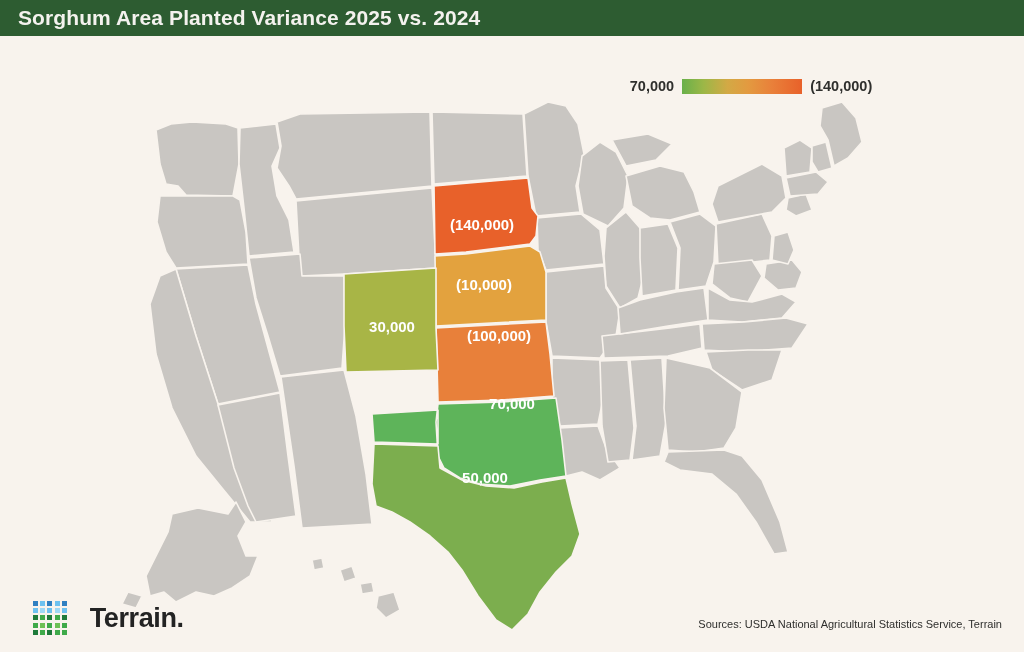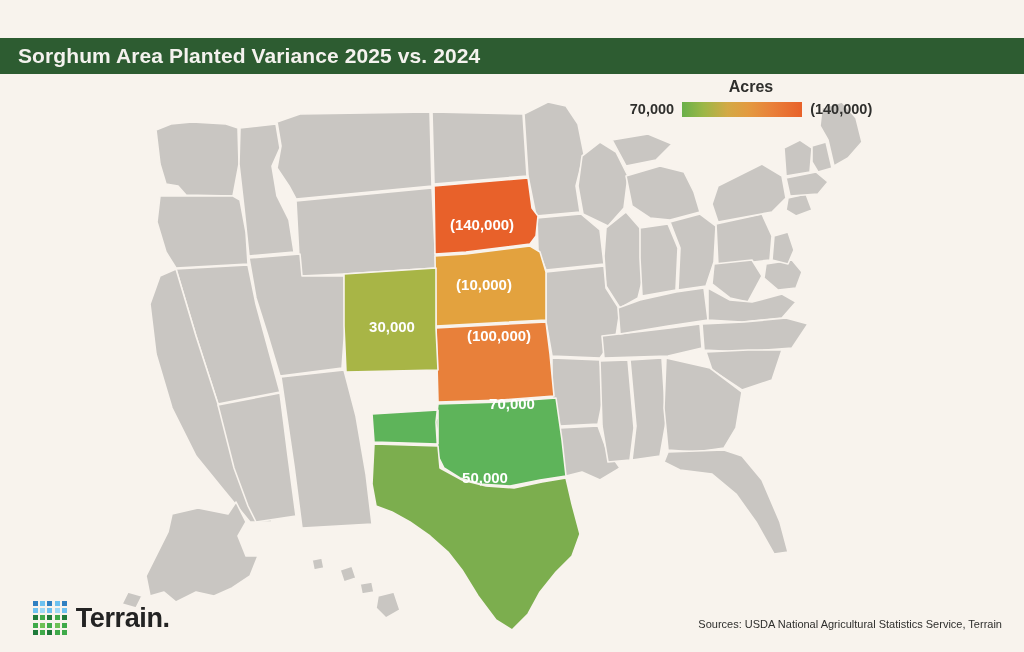--- a/index.html
+++ b/index.html
@@ -8,21 +8,21 @@
     background:#f8f3ed;
     font-family:"Liberation Sans","DejaVu Sans",sans-serif;
     position:relative;
   }
   #page{position:relative;width:1024px;height:652px;}
 
   
   .header{
     position:absolute;left:0;top:0;width:1024px;height:36px;
     background:#2d5c31;
-    display:flex;align-items:center;margin-top:38px;
+    display:flex;align-items:center;
   }
   .header-title{
     color:#f4f2ee;font-size:21px;font-weight:bold;
     letter-spacing:.1px;margin-left:18px;white-space:nowrap;
   }
 
   
   .legend{position:absolute;left:616px;top:78px;width:270px;}
   .legend-title{
     text-align:center;font-size:16px;font-weight:bold;color:#2f2f2d;
@@ -43,21 +43,21 @@
   .state-other{fill:#c9c6c2;}
 
   .state-label{
     font-family:"Liberation Sans","DejaVu Sans",sans-serif;
     font-size:15px;font-weight:bold;fill:#ffffff;
     text-anchor:middle;dominant-baseline:middle;
     paint-order:stroke;
   }
 
   
-  .logo{position:absolute;left:33px;top:601px;display:flex;align-items:center;gap:9px;justify-content:center;}
+  .logo{position:absolute;left:33px;top:601px;display:flex;align-items:center;gap:23px;justify-content:center;}
   .logo-grid{display:grid;grid-template-columns:repeat(5,5px);grid-auto-rows:5px;gap:2.2px;}
   .logo-grid i{display:block;width:5px;height:5px;}
   .logo-text{
     font-size:27px;font-weight:bold;color:#232323;letter-spacing:-.4px;
     line-height:1;position:relative;top:1px;
   }
   .sources{
     position:absolute;right:22px;top:618px;
     font-size:11px;color:#2f2f2d;white-space:nowrap;
   }
@@ -186,21 +186,20 @@
         <text class="state-label" x="484" y="250">(10,000)</text>
         <text class="state-label" x="499" y="301">(100,000)</text>
         <text class="state-label" x="392" y="292">30,000</text>
         <text class="state-label" x="512" y="369">70,000</text>
         <text class="state-label" x="485" y="443">50,000</text>
       </g>
     </svg>
   </div>
 
   <div class="legend">
-    <div class="legend-title">Acres</div>
     <div class="legend-row">
       <span class="legend-min">70,000</span>
       <span class="legend-bar"></span>
       <span class="legend-max">(140,000)</span>
     </div>
   </div>
 
   <div class="logo">
     <span class="logo-grid" id="logo-grid">
         <i style="background: rgb(47, 127, 193);"></i>

